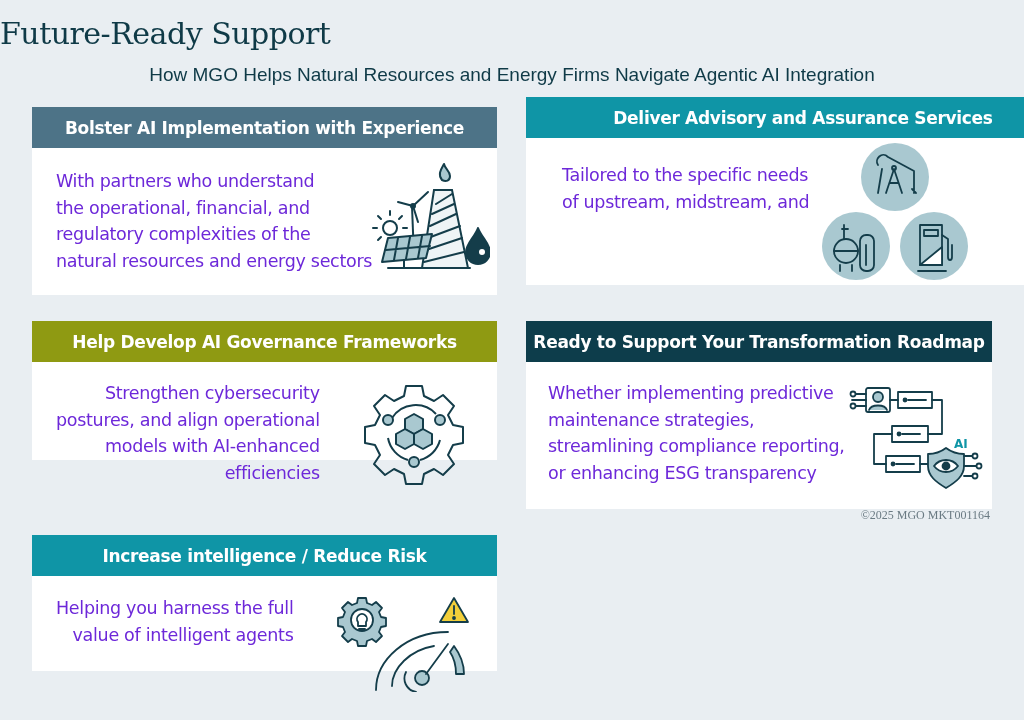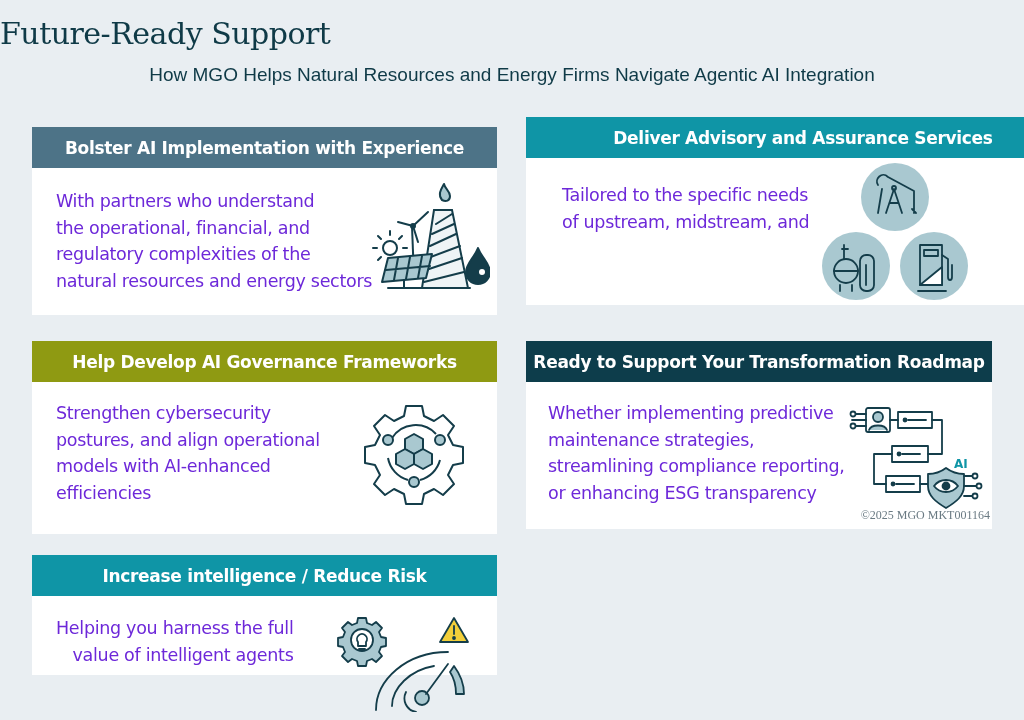--- a/index.html
+++ b/index.html
@@ -2,21 +2,21 @@
 <html><head>
 <meta charset="utf-8">
 <style>
   * { box-sizing: border-box; margin: 0; padding: 0; }
   html, body { width: 1024px; height: 720px; overflow: hidden; }
   body { background: #e9eef2; font-family: "DejaVu Sans", sans-serif; color: #143d4a; position: relative; }
   .title { position: absolute; top: 16px; left: 0; width: 1024px; text-align: left;
     font-family: "DejaVu Serif", serif; font-size: 30px; color: #0f3a47; letter-spacing: -0.5px; }
   .subtitle { position: absolute; top: 64px; left: 0; width: 1024px; text-align: center;
     font-family: "Liberation Sans", sans-serif; font-size: 19px; color: #0f3a47; }
-  .card { position: absolute; background: #ffffff; margin-top: 20px; }
+  .card { position: absolute; background: #ffffff; }
   .card-header { height: 41px; color: #ffffff; font-family: "DejaVu Sans", sans-serif; font-weight: bold;
     font-size: 17px; display: flex; align-items: center; justify-content: center; white-space: nowrap; letter-spacing: -0.3px; }
   .card-body { position: relative; }
   .card-text { position: absolute; font-family: "DejaVu Sans", sans-serif; font-size: 17.5px; line-height: 26.5px; color: #6d28d9; letter-spacing: -0.3px; }
   .card-text span { display: block; white-space: nowrap; }
   .icon { position: absolute; }
   .copyright { position: absolute; top: 508px; right: 34px; font-family: Liberation Serif, serif;
     font-size: 12px; color: #6a7a83; }
 </style>
 </head>
@@ -79,21 +79,21 @@
       <path d="M46 102 v20"></path>
 
       <rect x="100" y="82" width="22" height="40"></rect>
       <rect x="104" y="87" width="14" height="6"></rect>
       <path d="M100 122 L122 104 L122 122 Z" fill="#ffffff"></path>
       <path d="M98 128 h28 M122 92 l6 4 v18 c0 4 4 4 4 0 v-12"></path>
     </svg>
   </div>
 </div>
 
-<div class="card" style="left:32px;top:321px;width:465px;height:193px;">
+<div class="card" style="left:32px;top:321px;width:465px;height:139px;text-align:right;">
   <div class="card-header" style="background:#8f9a12;">Help Develop AI Governance Frameworks</div>
   <div class="card-body">
     <div class="card-text" style="left:24px;top:18px;">
       <span>Strengthen cybersecurity</span>
       <span>postures, and align operational</span>
       <span>models with AI-enhanced</span>
       <span>efficiencies</span>
     </div>
     <svg class="icon" style="left:330px;top:20px;" width="104" height="104" viewBox="0 0 104 104" fill="none" stroke="#143d4a" stroke-width="2" stroke-linejoin="round">
       <path d="M44 4 h16 l2 10 l10 5 l9 -6 l11 11 l-6 9 l5 10 l10 2 v16 l-10 2 l-5 10 l6 9 l-11 11 l-9 -6 l-10 5 l-2 10 h-16 l-2 -10 l-10 -5 l-9 6 l-11 -11 l6 -9 l-5 -10 l-10 -2 v-16 l10 -2 l5 -10 l-6 -9 l11 -11 l9 6 l10 -5 z"></path>
@@ -145,21 +145,21 @@
       <circle cx="127" cy="70" r="2.5"></circle>
         <circle cx="131" cy="80" r="2.5"></circle>
         <circle cx="127" cy="90" r="2.5"></circle>
       <text x="106" y="62" font-family="DejaVu Sans, sans-serif" font-size="12" font-weight="bold" fill="#0f95a6" stroke="none">AI</text>
     </svg>
   </div>
 </div>
 
 <div class="copyright">©2025 MGO MKT001164</div>
 
-<div class="card" style="left:32px;top:535px;width:465px;height:120px;">
+<div class="card" style="left:32px;top:535px;width:465px;height:136px;">
   <div class="card-header" style="background:#0f95a6;">Increase intelligence / Reduce Risk</div>
   <div class="card-body">
     <div class="card-text" style="left:24px;top:19px;text-align:right;">
       <span>Helping you harness the full</span>
       <span>value of intelligent agents</span>
     </div>
     <svg class="icon" style="left:304px;top:16px;" width="140" height="100" viewBox="0 0 140 100" fill="none" stroke="#143d4a" stroke-width="1.8" stroke-linejoin="round" stroke-linecap="round">
 
       <path d="M22 6 h8 l1 5 l5 2 l4 -3 l6 6 l-3 4 l2 5 l5 1 v8 l-5 1 l-2 5 l3 4 l-6 6 l-4 -3 l-5 2 l-1 5 h-8 l-1 -5 l-5 -2 l-4 3 l-6 -6 l3 -4 l-2 -5 l-5 -1 v-8 l5 -1 l2 -5 l-3 -4 l6 -6 l4 3 l5 -2 z" fill="#a9c8d0"></path>
       <circle cx="26" cy="28" r="11" fill="#ffffff"></circle>

